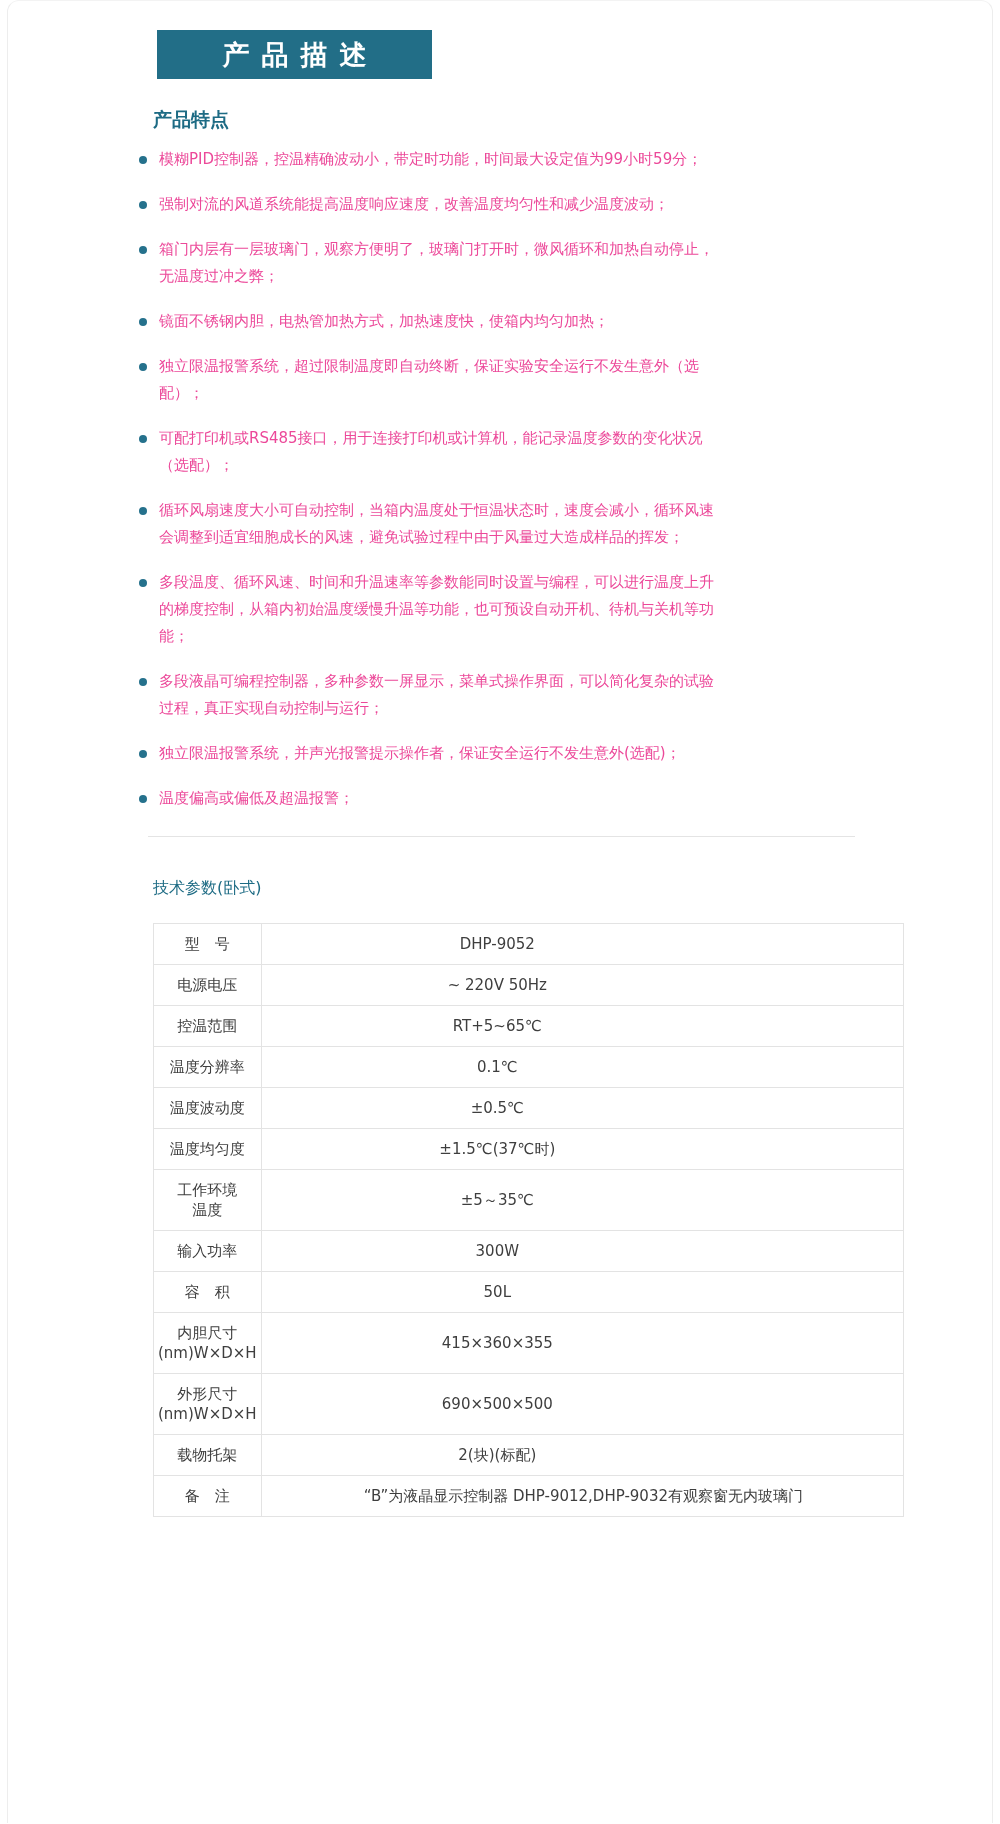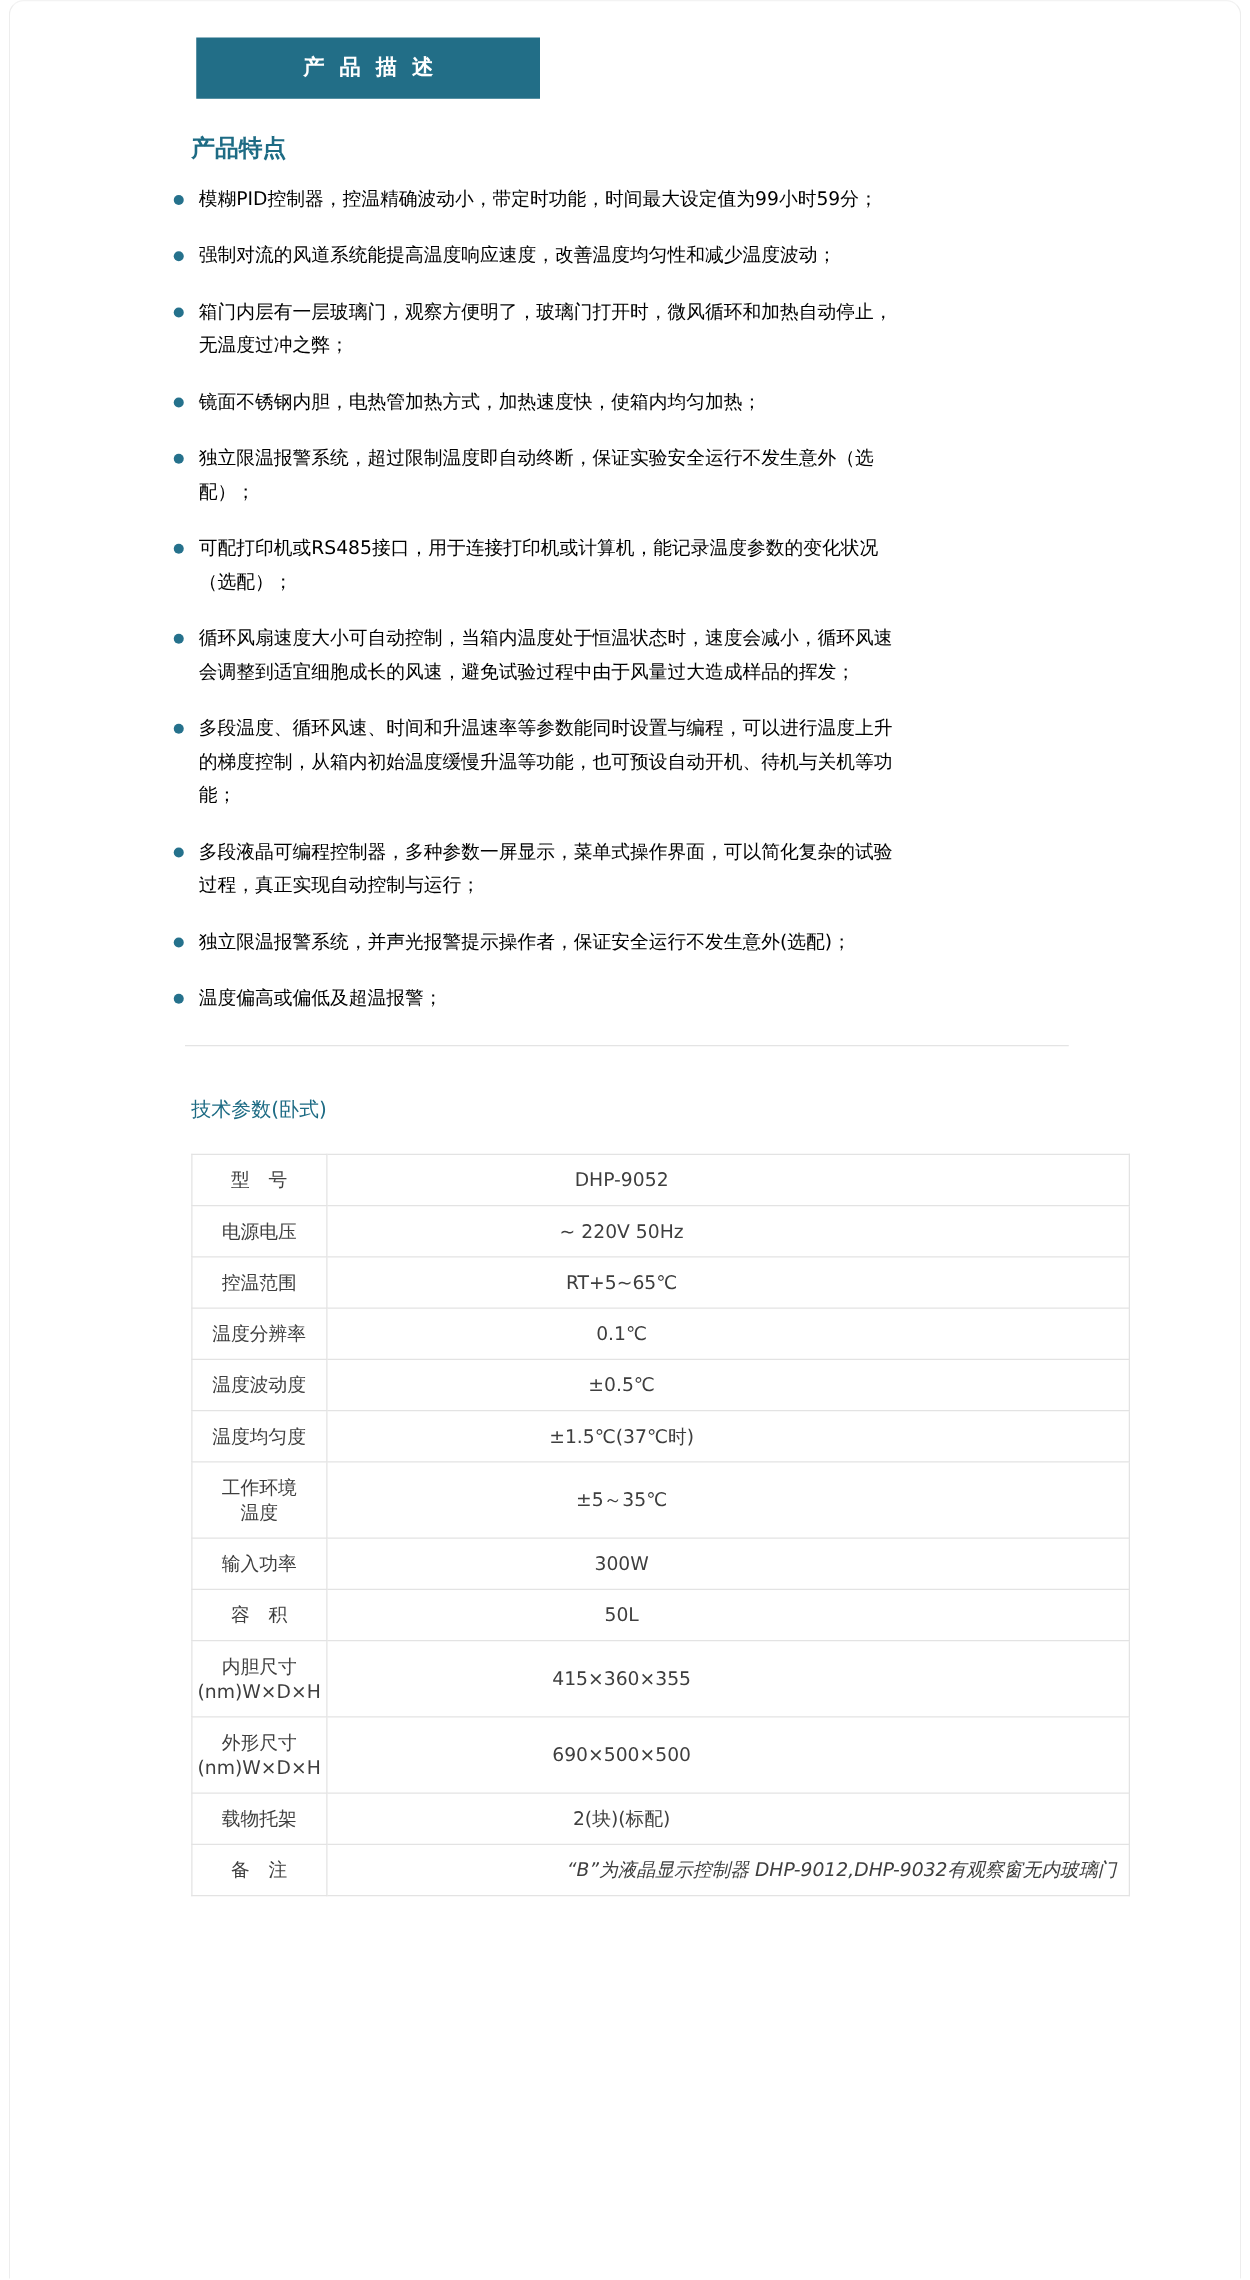--- a/index.html
+++ b/index.html
@@ -12,33 +12,33 @@
   .sheet {
     width:986px; min-height:1823px; margin:0 auto;
     border-left:1px solid #ededed; border-right:1px solid #ededed;
     border-top:1px solid #f3f3f3; border-radius:12px 12px 0 0;
     background:#ffffff;
     padding:0 0 60px 129px;
   }
   .banner {
     margin:29px 0 0 20px; width:275px; height:49px;
     background:#226e87; color:#ffffff;
-    font-size:17px; font-weight:bold; line-height:49px;
+    font-size:27px; font-weight:bold; line-height:49px;
     text-align:center; letter-spacing:12px; padding-left:12px;
   }
   h2.features-heading {
     margin:27px 0 0 16px; font-size:19px; line-height:27px;
     color:#1d6b84; font-weight:bold;
   }
   ul.features {
     list-style:none; margin:13px 0 0 0; width:582px;
   }
   ul.features li {
     position:relative; padding-left:22px; font-size:15px;
-    line-height:27px; margin-bottom:18px; color:#000000;
+    line-height:27px; margin-bottom:18px; color:#ec4899;
   }
   ul.features li .dot {
     position:absolute; left:2px; top:10px; width:8px; height:8px;
     border-radius:50%; background:#25718c; display:block;
   }
   .divider {
     margin:24px 0 0 11px; width:707px; height:1px;
     background:#e4e4e4; border:none;
   }
   h2.specs-heading {
@@ -53,21 +53,21 @@
     border:1px solid #e3e3e3; font-weight:normal; line-height:20px;
   }
   table.specs th {
     width:100px; text-align:center; padding:10px 4px;
     white-space:pre-line;
   }
   table.specs td {
     text-align:center; padding:10px 174px 10px 4px;
   }
   table.specs tr:last-child td {
-    text-align:right; padding:10px 10px 10px 12px;font-style:italic;
+    text-align:center; padding:10px 10px 10px 12px;
   }
 </style>
 </head>
 <body>
 
 <div class="sheet">
 
   <div class="banner">
     <span>产品描述</span>
   </div>

